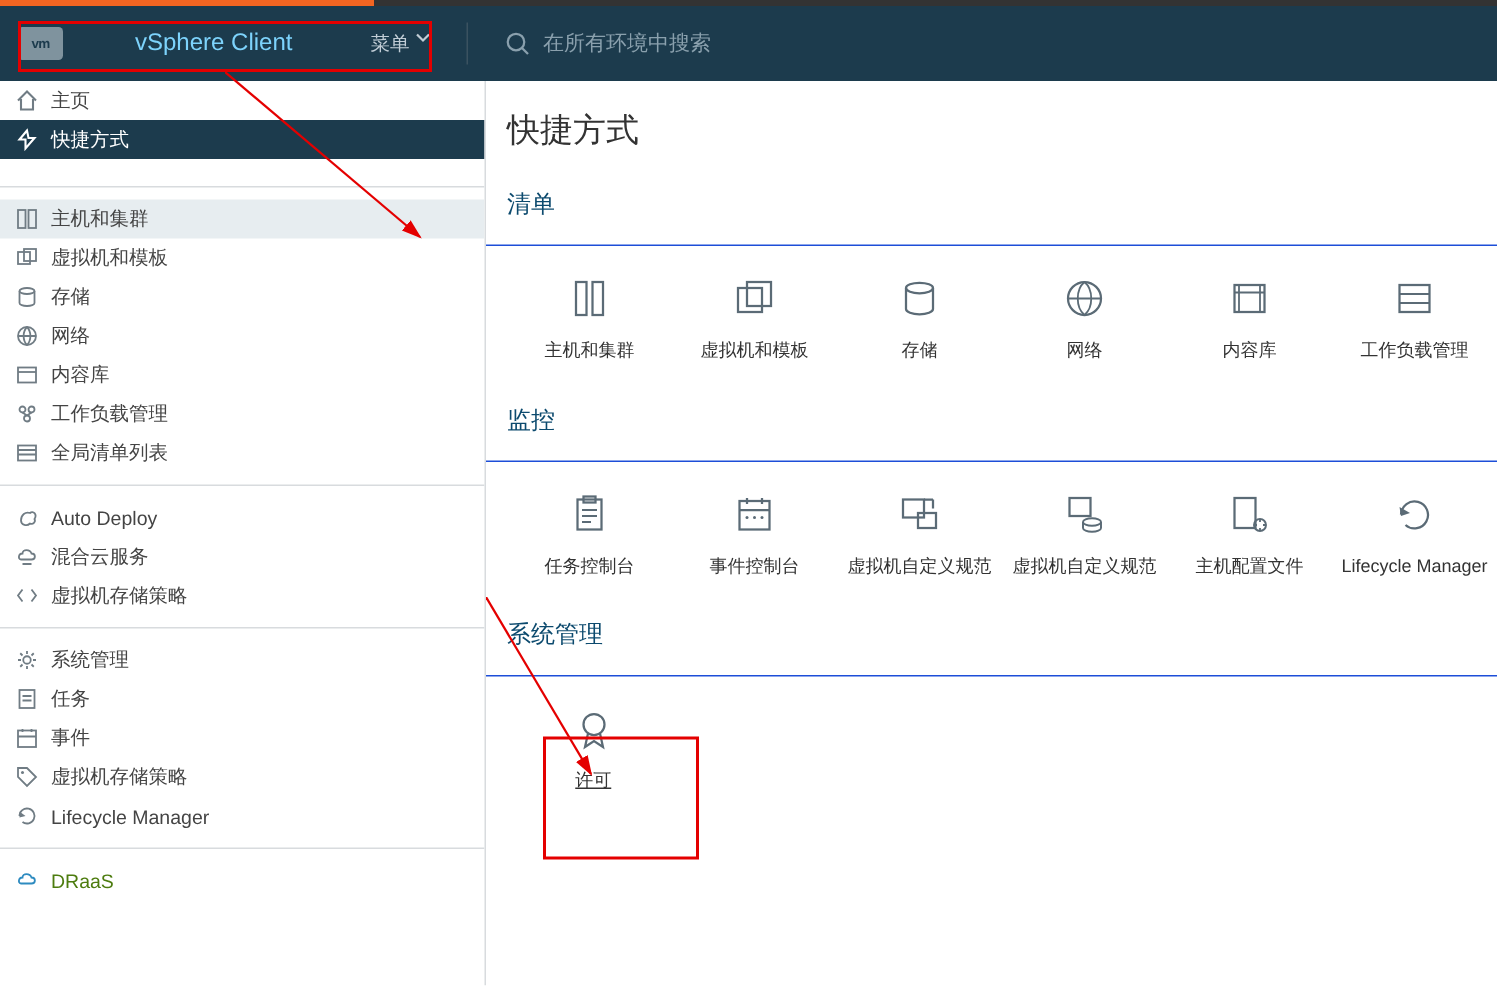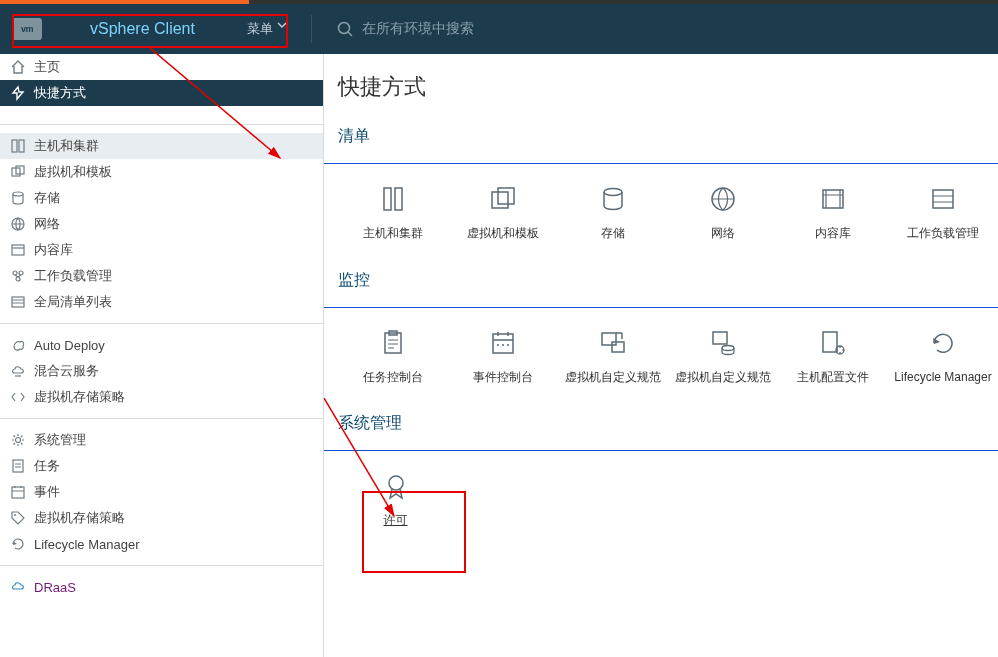--- a/index.html
+++ b/index.html
@@ -201,21 +201,21 @@
       <span class="lbl">虚拟机存储策略</span>
     </div>
     <div class="side-item">
       <svg class="ic" viewBox="0 0 16 16">
           <path class="ic-stroke-thin" d="M3 8 A5 5 0 1 1 5 12"></path>
           <path d="M3 5 L3 9 L7 8 Z" fill="#707c84"></path>
         </svg>
       <span class="lbl">Lifecycle Manager</span>
     </div>
     <div class="side-sep"></div>
-    <div class="side-item" style="color:#701a75;">
+    <div class="side-item" style="color:#4d7c0f;">
       <svg class="ic" viewBox="0 0 16 16">
           <path d="M4 10 C2 10 2 6 5 6 C5 3 10 3 11 6 C14 6 14 10 11 10 Z" fill="none" stroke="#2e8bc0" stroke-width="1.2"></path>
         </svg>
       <span class="lbl">DRaaS</span>
     </div>
   </div>
 
   <div class="main">
     <div class="main-title">快捷方式</div>
 

